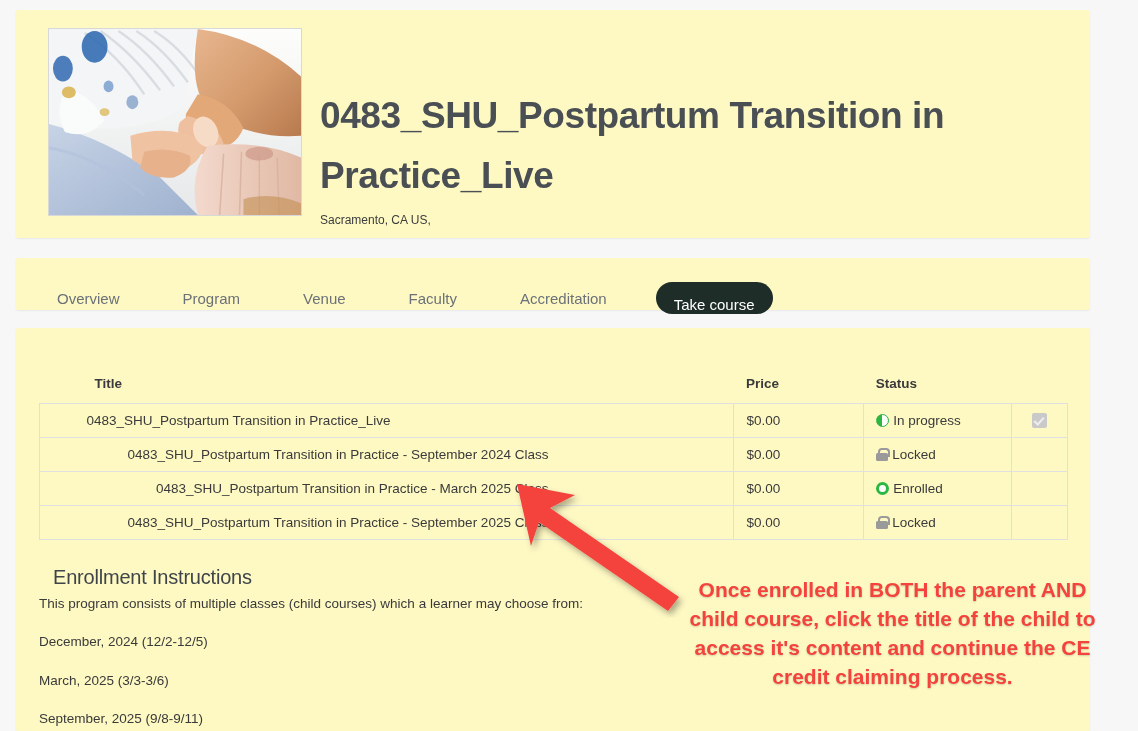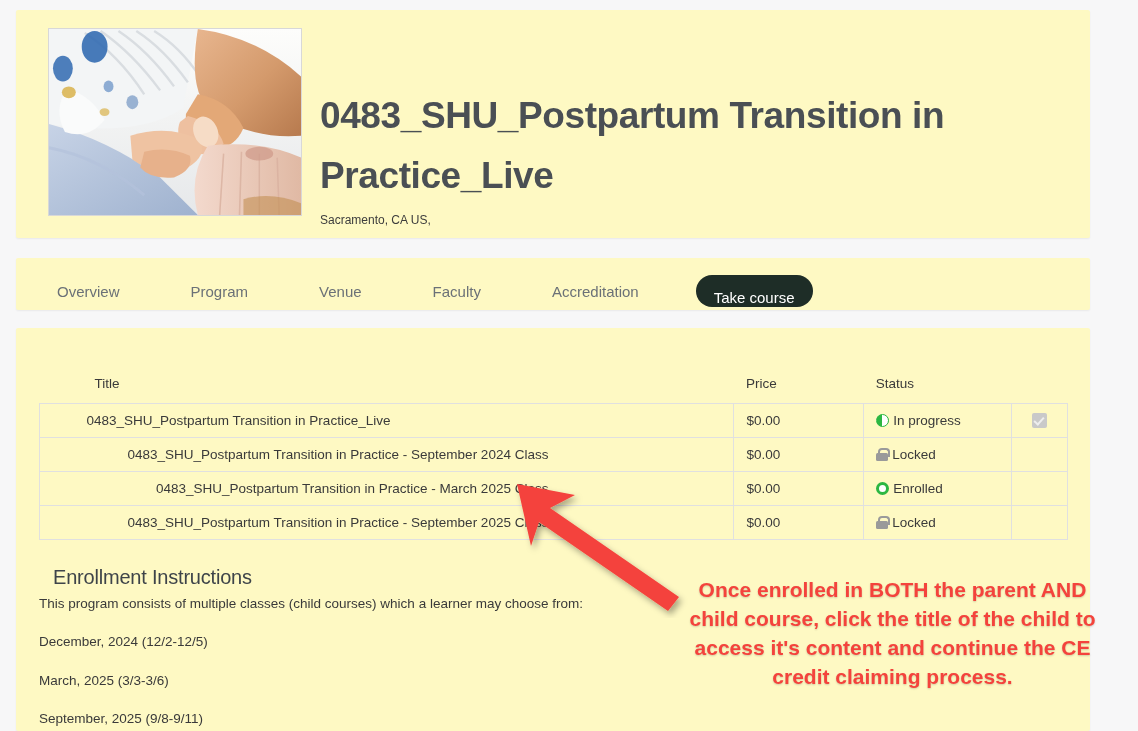--- a/index.html
+++ b/index.html
@@ -54,25 +54,25 @@
     color: #3c3c3c;
   }
 
   
   #tabs-card {
     left: 16px; top: 258px;
     width: 1074px; height: 52px;
   }
   #tabs {
     position: absolute;
-    left: 0; top: 7px;
+    left: 0; top: 14px;
     height: 52px;
     display: flex;
     align-items: center;
-    gap: 12px;
+    gap: 4px;
   }
   .tab {
     font-size: 15px;
     color: #6b7177;
     padding: 0 19px;
     margin-left: 21px;
     cursor: pointer;
     white-space: nowrap;
   }
   .tab:first-child { margin-left: 22px; }
@@ -96,21 +96,21 @@
   
   #course-table {
     position: absolute;
     left: 23px; top: 48px;
     width: 1029px;
     border-collapse: collapse;
     font-size: 13.5px;
   }
   #course-table th {
     text-align: left;
-    font-weight: 400;
+    font-weight: 700;
     font-size: 13.5px;
     color: #3a3a3a;
     padding: 0 0 12px 12px;
     border: none;
   }
   #course-table th.col-title { width: 695px; padding-left: 55px; }
   #course-table th.col-price { width: 130px; padding-left: 12px; }
   #course-table th.col-status { width: 148px; padding-left: 12px; }
   #course-table th.col-check  { width: 56px; }
 

